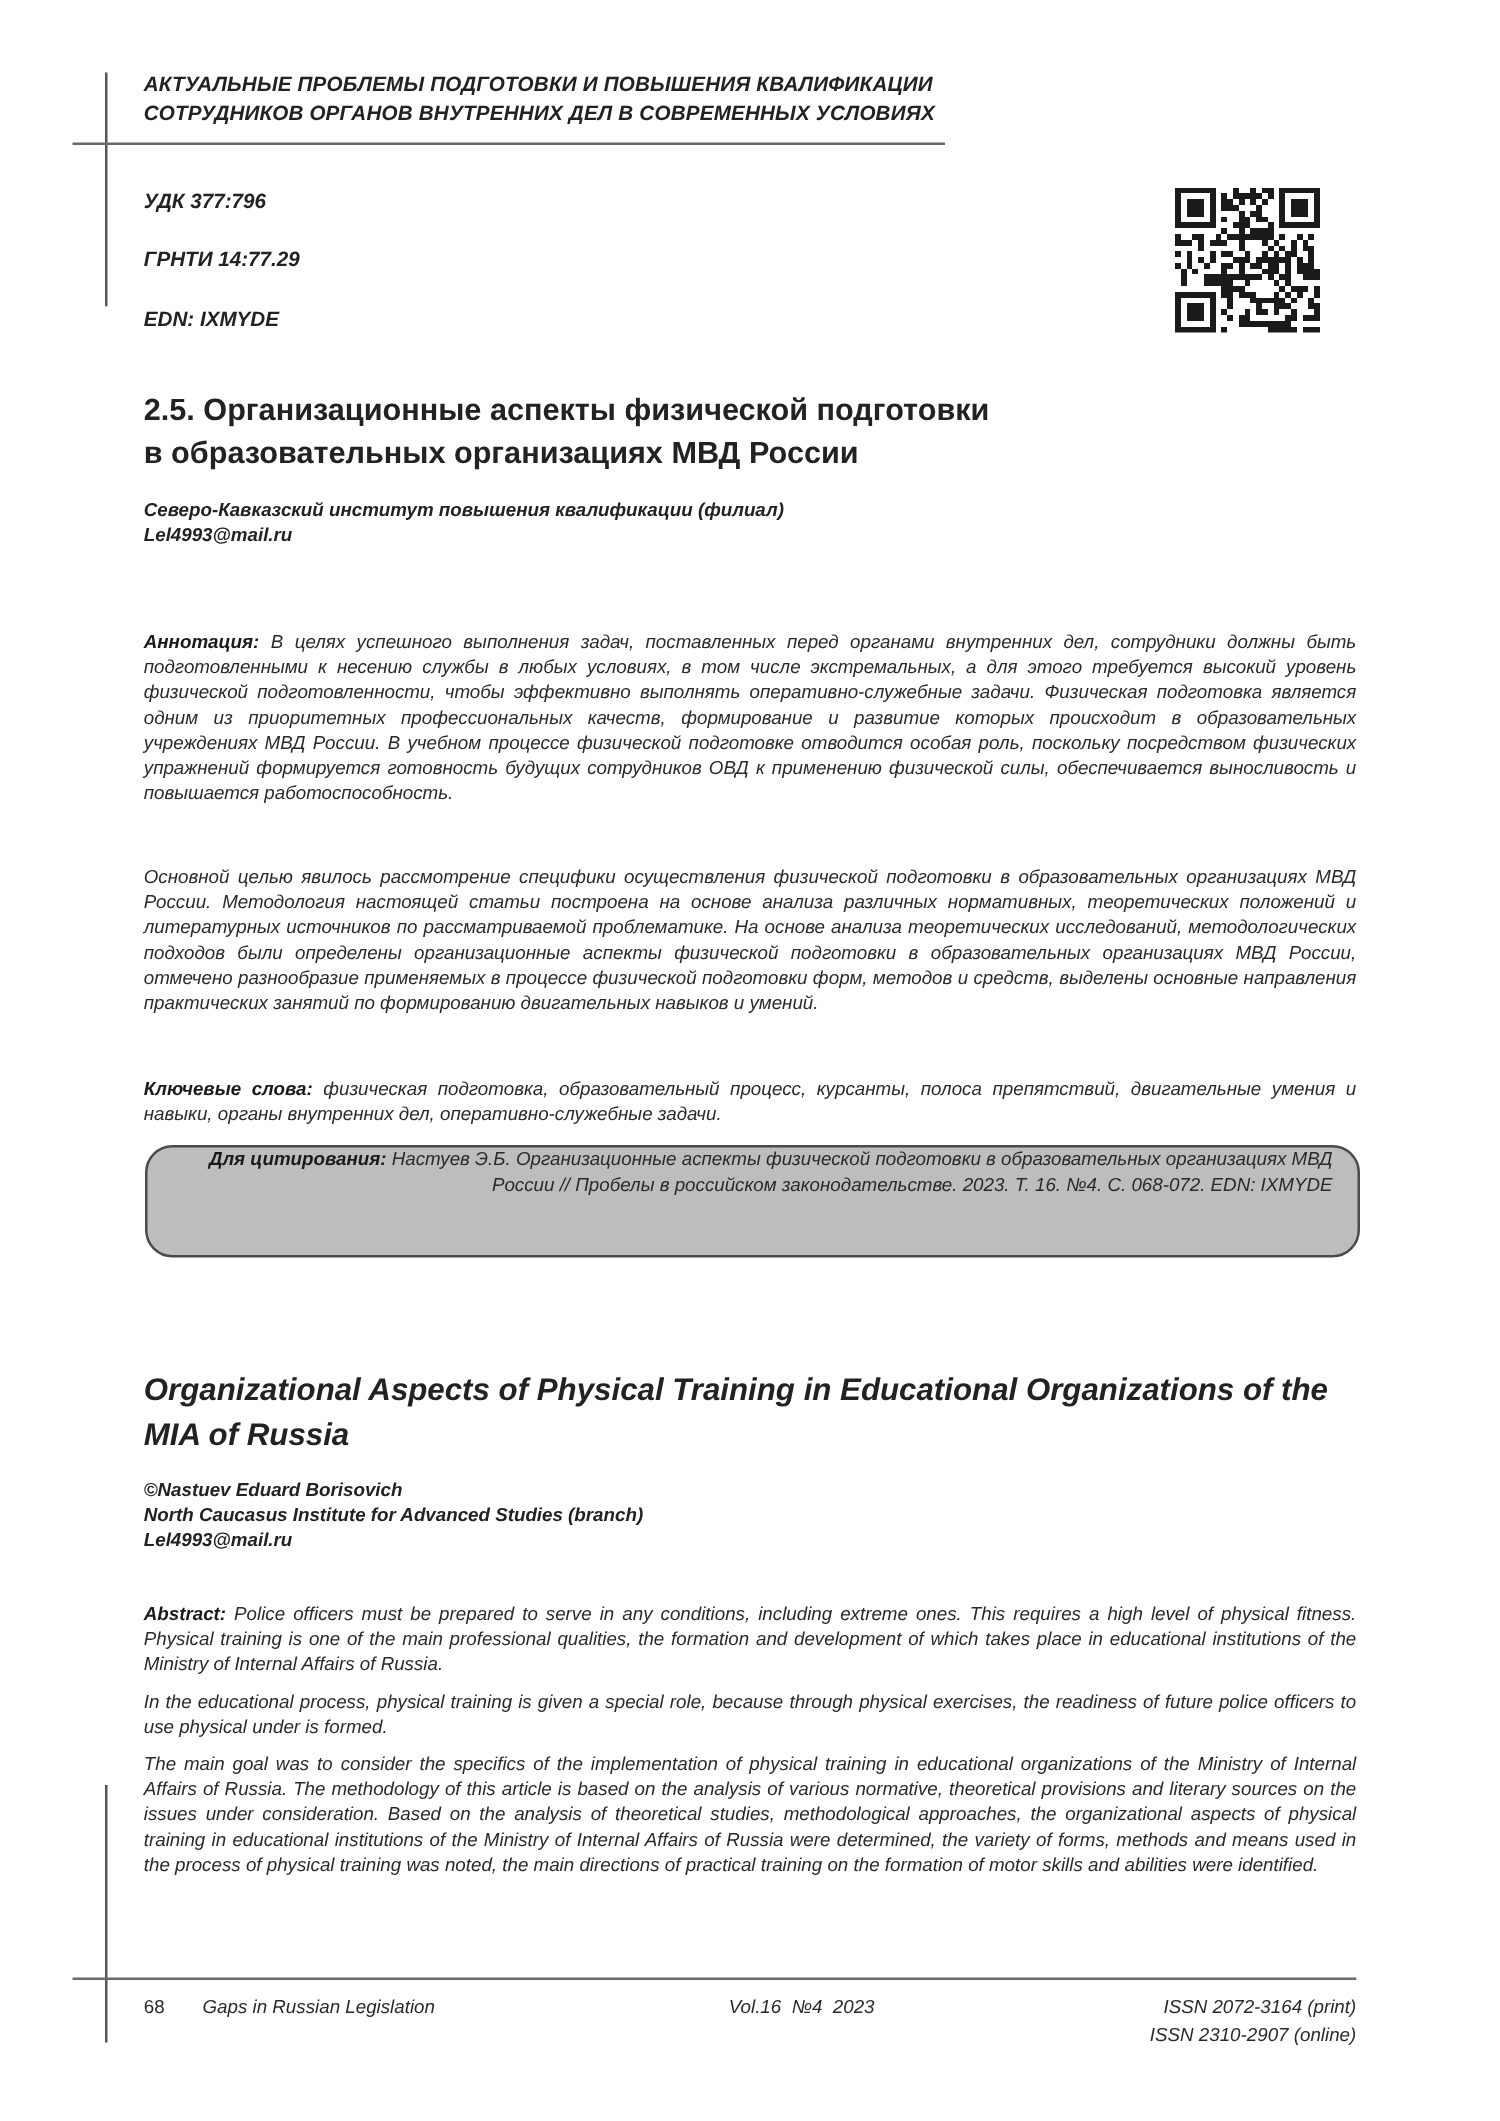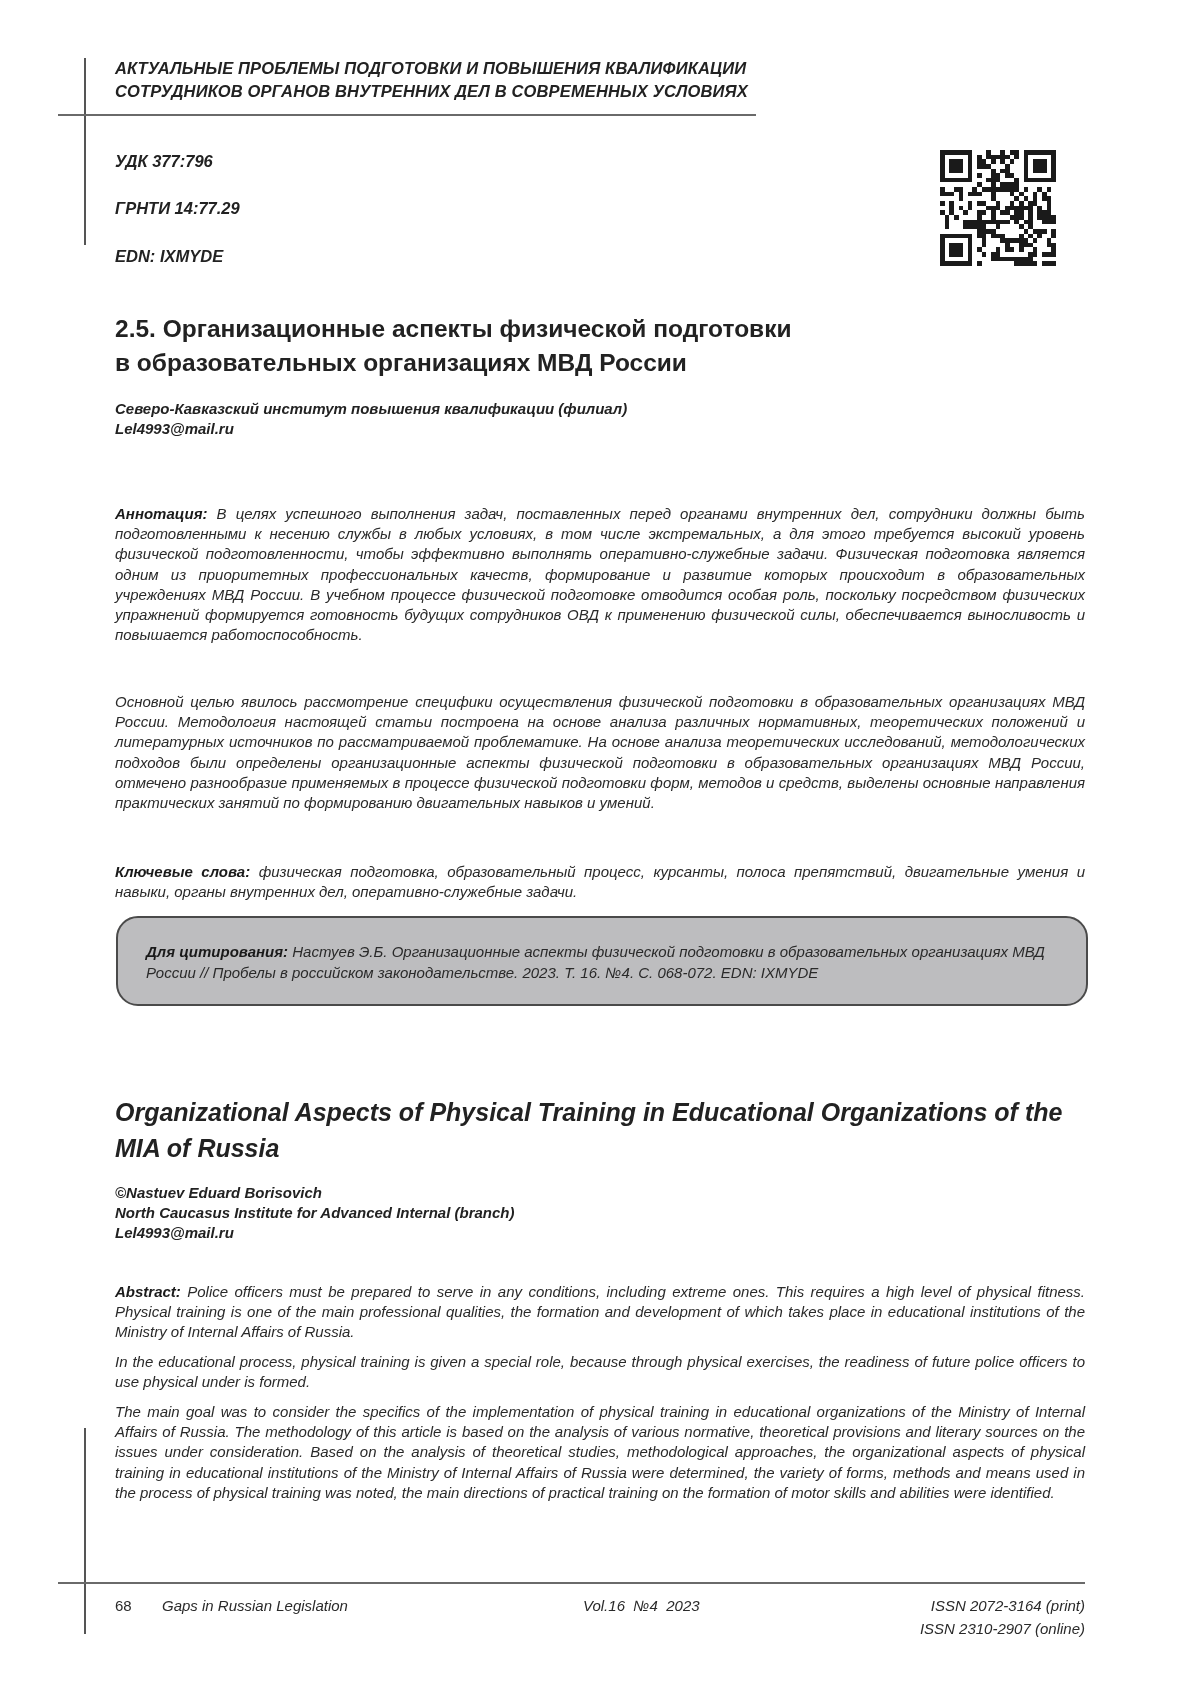--- a/index.html
+++ b/index.html
@@ -40,22 +40,22 @@
     .para b { font-style: italic; font-weight: bold; color: #1a1a1a; }
     #abs-ru-1 { top: 504px; }
     #abs-ru-2 { top: 692px; }
     #keywords { top: 862px; }
 
     .cite-box {
       position: absolute; left: 116px; top: 916px; width: 972px; height: 90px;
       background: #bdbdbf; border: 2px solid #4a4a4a; border-radius: 22px; box-sizing: border-box;
     }
     .cite-text {
-      position: absolute; left: 28px; top: 24px; width: 920px; font-size: 15px; font-style: italic;
-      line-height: 20.5px; color: #2a2a2a;
+      position: absolute; left: 28px; top: 0; width: 920px; font-size: 15px; font-style: italic;
+      line-height: 20.5px; color: #2a2a2a; text-align: right;
     }
     .cite-text b { font-weight: bold; color: #1a1a1a; }
 
     .title-en {
       position: absolute; left: 115px; top: 1094px; width: 980px;
       font-size: 25px; font-weight: bold; font-style: italic; line-height: 36px; color: #222;
     }
     #abs-en-1 { top: 1282px; }
     #abs-en-2 { top: 1352px; }
     #abs-en-3 { top: 1402px; }
@@ -328,21 +328,21 @@
 <div class="para" id="keywords"><b>Ключевые слова:</b><span> физическая подготовка, образовательный процесс, курсанты, полоса препятствий, двигательные умения и навыки, органы внутренних дел, оперативно-служебные задачи.</span></div>
 
 <div class="cite-box">
   <div class="cite-text"><b>Для цитирования:</b><span> Настуев Э.Б. Организационные аспекты физической подготовки в образовательных организациях МВД России // Пробелы в российском законодательстве. 2023. Т. 16. №4. С. 068-072. EDN: IXMYDE</span></div>
 </div>
 
 <div class="title-en">Organizational Aspects of Physical Training in Educational Organizations of the MIA of Russia</div>
 
 <div class="author-block" id="author-en">
   <div>©Nastuev Eduard Borisovich</div>
-  <div>North Caucasus Institute for Advanced Internal (branch)</div>
+  <div>North Caucasus Institute for Advanced Studies (branch)</div>
   <div>Lel4993@mail.ru</div>
 </div>
 
 <div class="para" id="abs-en-1"><b>Abstract:</b><span> Police officers must be prepared to serve in any conditions, including extreme ones. This requires a high level of physical fitness. Physical training is one of the main professional qualities, the formation and development of which takes place in educational institutions of the Ministry of Internal Affairs of Russia.</span></div>
 <div class="para" id="abs-en-2">In the educational process, physical training is given a special role, because through physical exercises, the readiness of future police officers to use physical under is formed.</div>
 <div class="para" id="abs-en-3">The main goal was to consider the specifics of the implementation of physical training in educational organizations of the Ministry of Internal Affairs of Russia. The methodology of this article is based on the analysis of various normative, theoretical provisions and literary sources on the issues under consideration. Based on the analysis of theoretical studies, methodological approaches, the organizational aspects of physical training in educational institutions of the Ministry of Internal Affairs of Russia were determined, the variety of forms, methods and means used in the process of physical training was noted, the main directions of practical training on the formation of motor skills and abilities were identified.</div>
 
 <div class="vline" id="vline-bottom"></div>
 <div class="hline" id="hline-bottom"></div>
 

